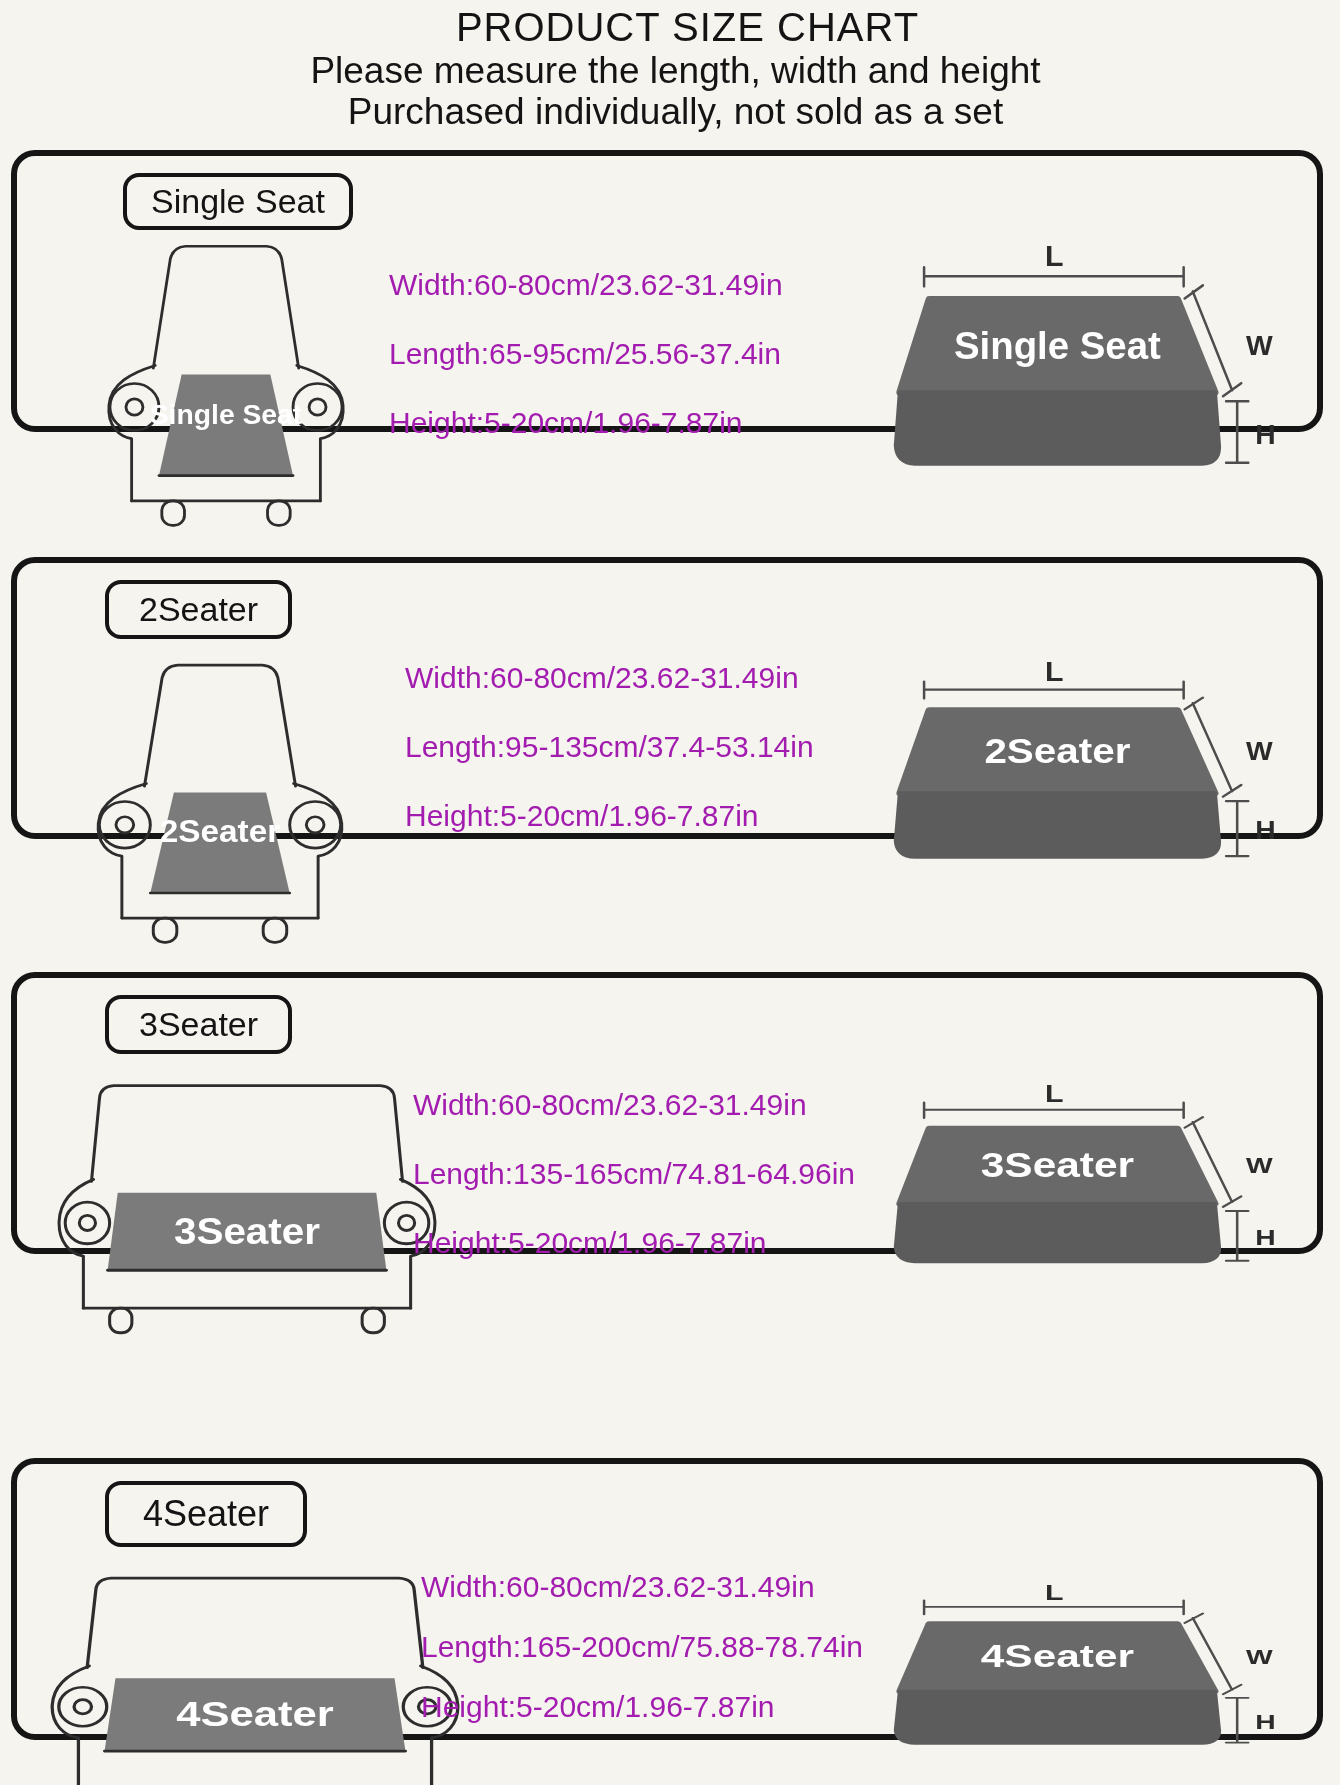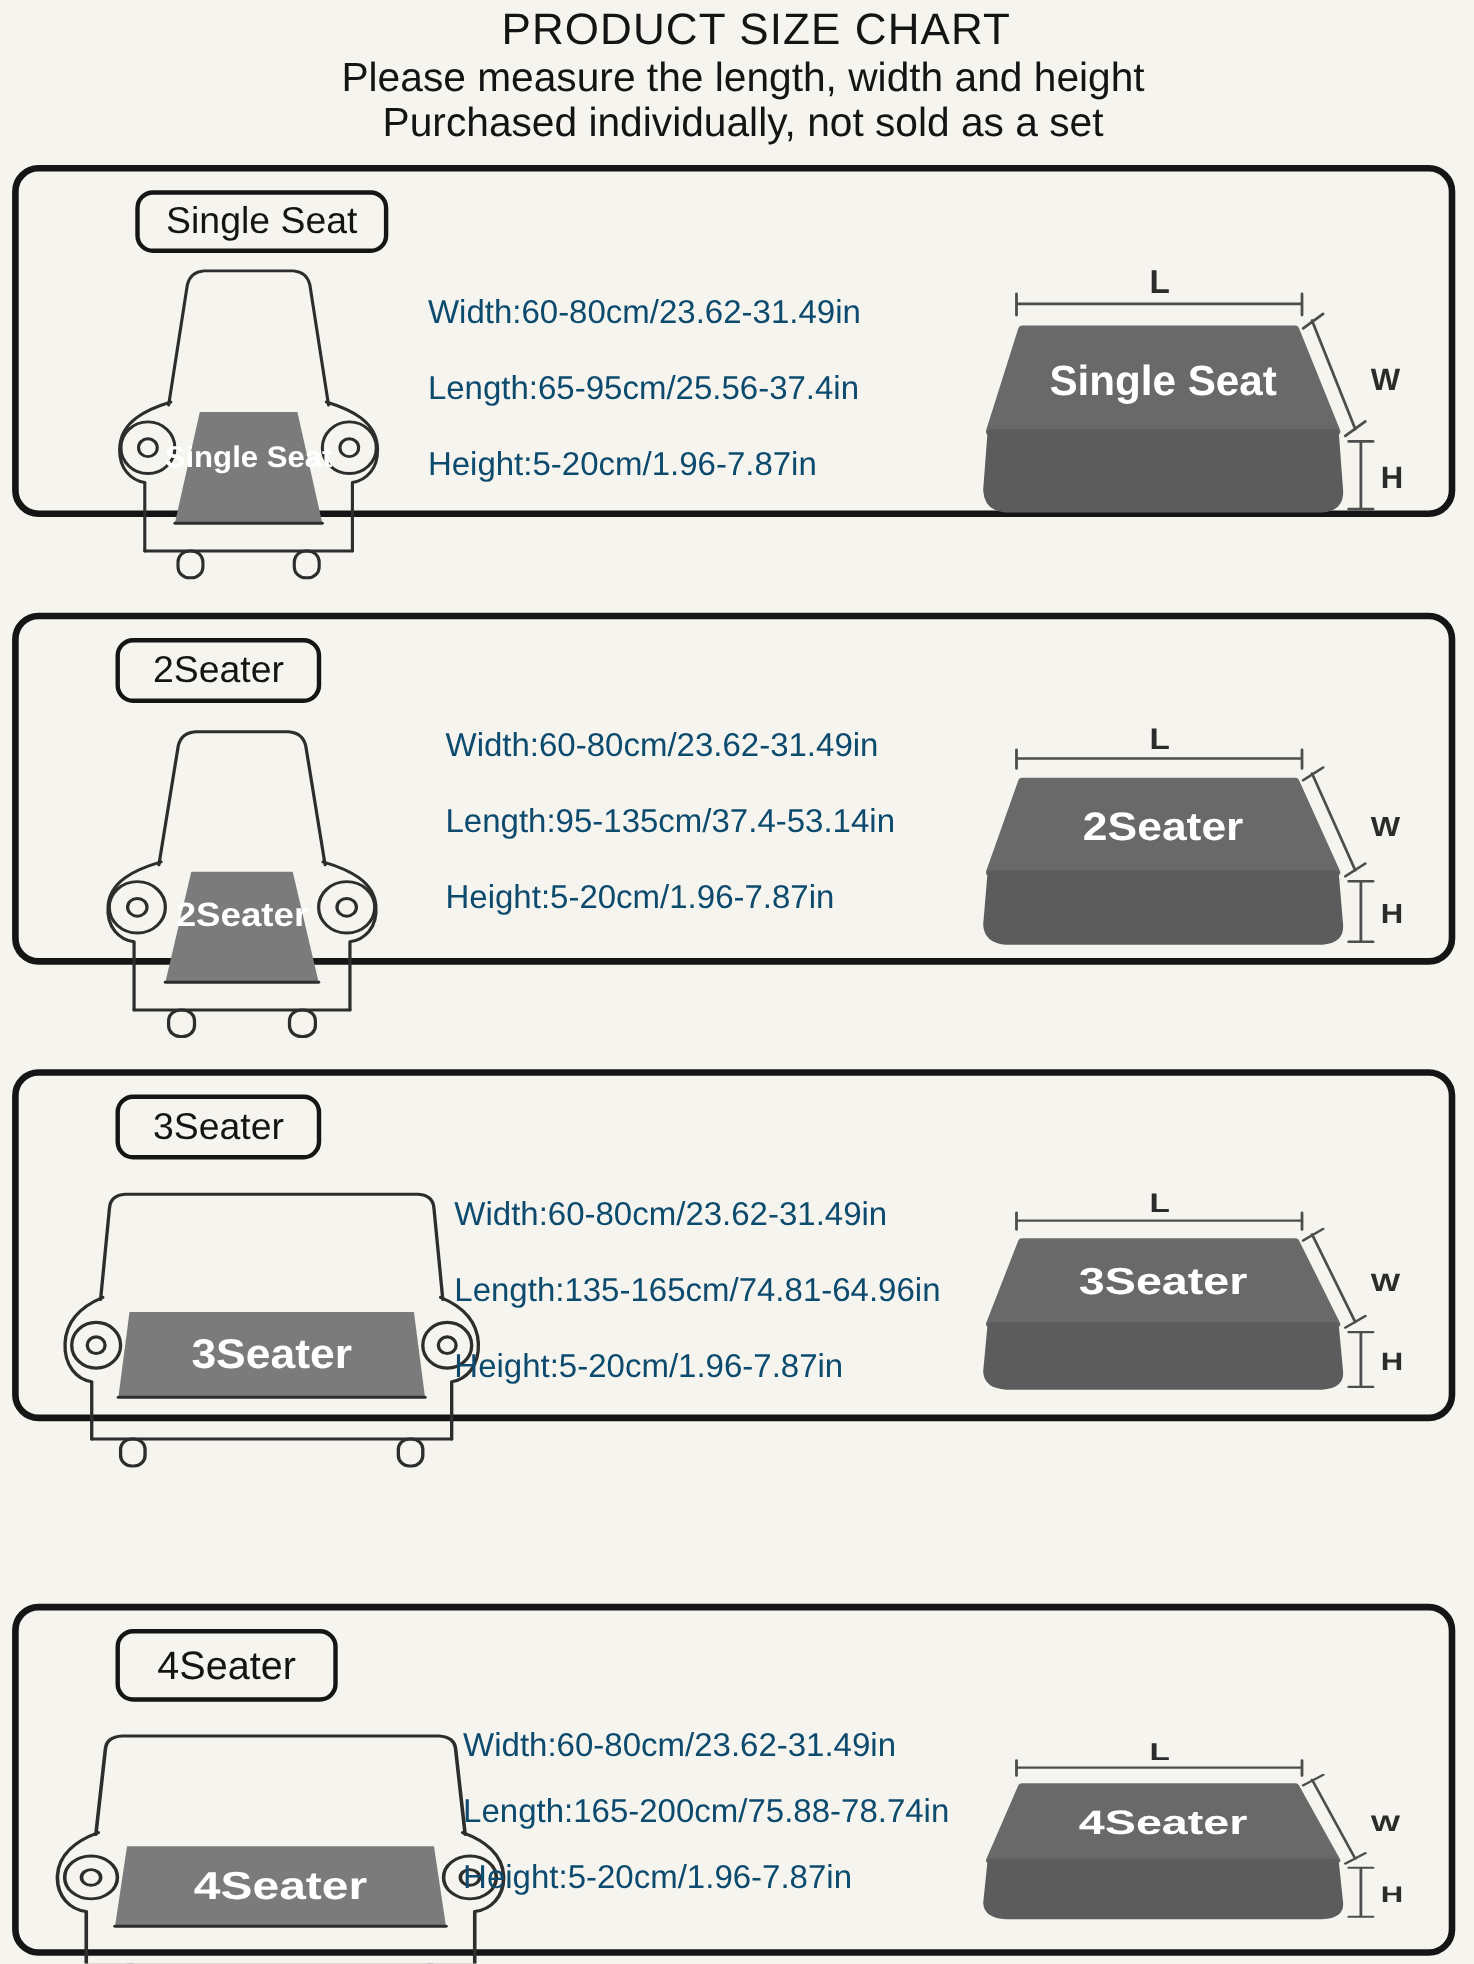--- a/index.html
+++ b/index.html
@@ -6,36 +6,36 @@
   body{
     width:1340px;height:1785px;position:relative;
     background:#f6f4ee;color:#141414;
     font-family:"Liberation Sans",sans-serif;overflow:hidden;
   }
   .header{position:absolute;top:4px;left:0;width:1340px;text-align:center;}
   .header .title{font-size:40px;line-height:46px;letter-spacing:1px;margin-left:35px;}
   .header .sub{font-size:37px;line-height:41px;padding-left:11px;}
 
   .section{
-    position:absolute;left:11px;width:1312px;height:320px;
+    position:absolute;left:11px;width:1312px;height:282px;
     border:6px solid #151515;border-radius:24px;box-sizing:border-box;
     background:transparent;
   }
   .s1{top:150px}.s2{top:557px}.s3{top:972px}.s4{top:1458px}
 
   .badge{
     position:absolute;top:17px;left:88px;display:inline-block;
     border:4px solid #151515;border-radius:16px;
     padding:6px 30px;font-size:34px;white-space:nowrap;background:transparent;
   }
   .s1 .badge{left:106px;padding:5px 24px;}
   .s4 .badge{font-size:36px;padding:8px 34px;}
 
   .measure{position:absolute;left:372px;top:112px;}
-  .measure p{margin:0 0 35px 0;font-size:30px;white-space:nowrap;color:#0c4a6e;}
+  .measure p{margin:0 0 35px 0;font-size:30px;white-space:nowrap;color:#a21caf;}
   .s2 .measure{top:98px;left:388px;}
   .s3 .measure{top:110px;left:396px;}
   .s4 .measure{top:106px;left:404px;}
   .s4 .measure p{margin-bottom:26px;}
 
   .illus{position:absolute;}
   .s1 .illus{left:58px;top:74px;width:302px;height:298px;}
   .s2 .illus{left:46px;top:86px;width:314px;height:296px;}
   .s3 .illus{left:28px;top:84px;width:404px;height:284px;}
   .s4 .illus{left:20px;top:92px;width:436px;height:266px;}

